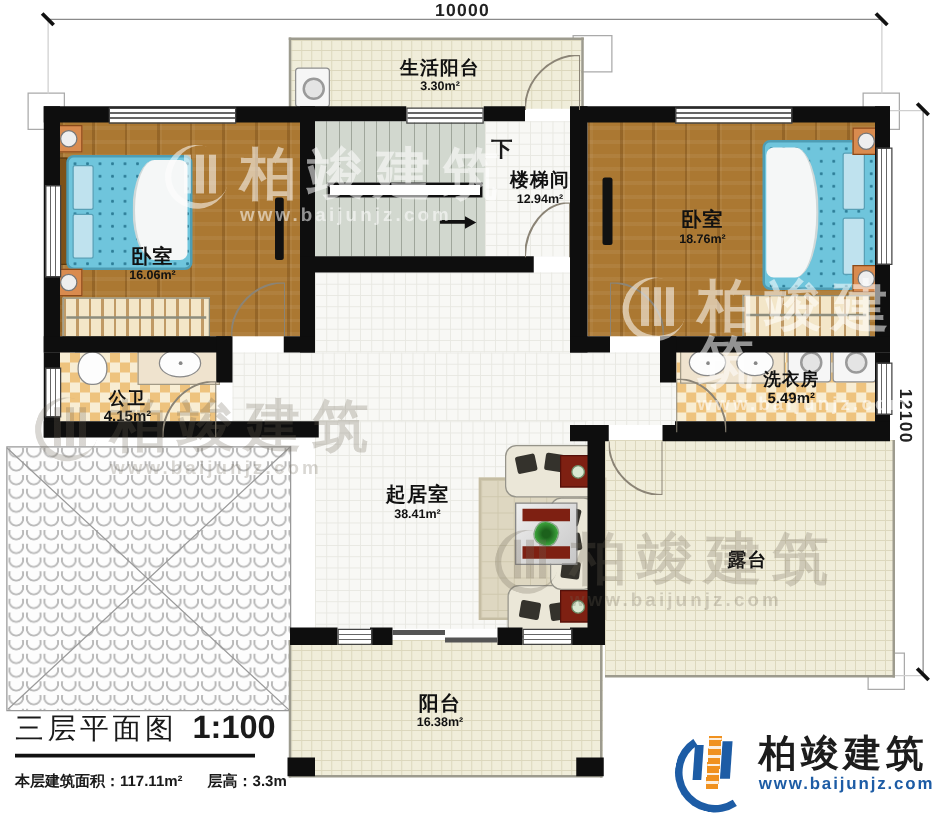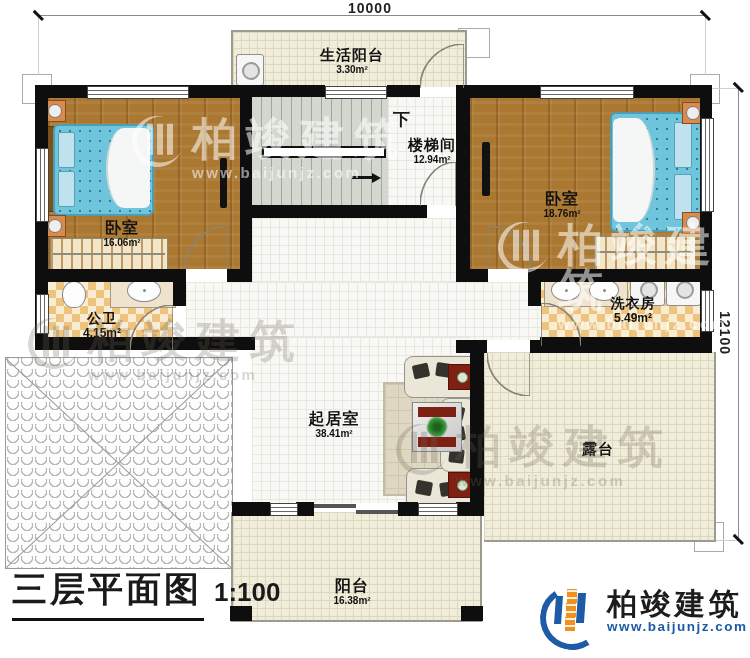--- a/index.html
+++ b/index.html
@@ -58,40 +58,40 @@
   .ctable{position:absolute;background:linear-gradient(135deg,#efefef,#c7c7c7);border:1px solid #888;z-index:22;}
   .ctable-red{position:absolute;left:5px;right:5px;height:10px;background:#7e2012;}
   .plant{position:absolute;left:50%;top:50%;width:18px;height:18px;margin:-9px;border-radius:42%;
          background:radial-gradient(#1c611c 25%,#3aa03a 70%);transform:rotate(25deg);box-shadow:0 0 0 1px rgba(20,80,20,.4);z-index:23;}
   .rail{position:absolute;background:#fff;border:2px solid #111;z-index:22;}
   .arrow-stem{position:absolute;background:#111;z-index:22;}
   .arrow-head{position:absolute;width:0;height:0;border-top:5px solid transparent;border-bottom:5px solid transparent;border-left:9px solid #111;z-index:22;}
   
   .lbl{position:absolute;transform:translateX(-50%);text-align:center;z-index:50;font-weight:bold;color:#111;line-height:1.12;white-space:nowrap;}
   .lbl .nm{font-size:15px;letter-spacing:1px;}
-  .lbl .nm-lg{font-size:16px;letter-spacing:1px;margin-top:22px;}
+  .lbl .nm-lg{font-size:16px;letter-spacing:1px;}
   .lbl .ar{font-size:10px;letter-spacing:0;}
   .downlbl{position:absolute;font-size:17px;font-weight:bold;z-index:50;}
   .dim{position:absolute;z-index:55;}
   .dimline{position:absolute;background:#8a8a8a;}
   .extline{position:absolute;background:#cfcfcf;}
   .tick{position:absolute;width:13px;height:2.5px;background:#111;transform:rotate(45deg);}
   .dimtext{position:absolute;font-size:14px;font-weight:bold;color:#222;letter-spacing:1px;}
   
   .wm{position:absolute;display:flex;align-items:flex-start;gap:9px;z-index:60;pointer-events:none;}
   .wm-light{color:rgba(255,255,255,0.55);}
   .wm-dark{color:rgba(110,100,86,0.26);}
   .wm-glyph{width:46px;height:46px;border-radius:50%;border-left:5px solid currentColor;border-bottom:5px solid currentColor;transform:rotate(18deg);position:relative;flex:0 0 auto;}
   .wm-glyph::before{content:"";position:absolute;left:9px;top:7px;width:27px;height:31px;
         background:repeating-linear-gradient(90deg,currentColor 0 6px,transparent 6px 10px);transform:rotate(-18deg);}
   .wm-main{font-size:45px;font-weight:bold;letter-spacing:9px;line-height:1;}
   .wm-sub{font-size:15px;font-weight:bold;letter-spacing:2.5px;margin-top:3px;}
   
   .titleblock{position:absolute;left:12px;top:566px;z-index:70;}
-  .tb-title{font-size:35px;font-weight:bold;letter-spacing:3px;}
+  .tb-title{font-size:23px;font-weight:normal;letter-spacing:3px;}
   .tb-scale{font-size:26px;font-weight:bold;margin-left:12px;}
   .tb-rule{width:192px;height:3px;background:#111;margin-top:5px;}
   .tb-sub{margin-top:11px;font-size:12px;font-weight:bold;}
   .tb-sub .gap{margin-left:20px;}
   .logo{position:absolute;left:538px;top:578px;display:flex;align-items:center;gap:5px;z-index:70;}
   .logo-mark{position:relative;width:64px;height:66px;flex:0 0 auto;}
   .logo-arc{position:absolute;left:2px;top:8px;width:52px;height:52px;border-radius:50%;border:6px solid transparent;border-left-color:#1d5ca5;border-bottom-color:#1d5ca5;transform:rotate(12deg);}
   .lbar{position:absolute;}
   .logo-text .co{font-size:30px;font-weight:bold;letter-spacing:4px;color:#1c1c1c;line-height:1.05;}
   .logo-text .site{font-size:13.5px;font-weight:bold;color:#1d5ca5;letter-spacing:1.5px;}
@@ -344,20 +344,23 @@
     <div class="wm-glyph"></div>
     <div>
         <div class="wm-main">柏竣建筑</div>
         <div class="wm-sub">www.baijunjz.com</div>
       </div>
   </div>
 
   <div class="titleblock">
     <span class="tb-title">三层平面图</span><span class="tb-scale">1:100</span>
     <div class="tb-rule"></div>
+    <div class="tb-sub">
+      <span>本层建筑面积：</span><span>117.11m²</span><span class="gap">层高：</span><span>3.3m</span>
+    </div>
   </div>
 
   <div class="logo">
     <div class="logo-mark">
       <div class="logo-arc"></div>
       <div class="lbar" style="left:17px;top:18px;width:7px;height:28px;background:#1d5ca5;transform:skewX(-4deg);"></div>
       <div class="lbar" style="left:26px;top:8px;width:10px;height:42px;background:#f0911f;transform:skewX(-4deg);
            background-image:repeating-linear-gradient(0deg,rgba(255,255,255,.85) 0 2px,transparent 2px 7px);background-clip:content-box;padding:3px 2px;"></div>
       <div class="lbar" style="left:39px;top:15px;width:8px;height:30px;background:#1d5ca5;transform:skewX(-4deg);"></div>
     </div>

